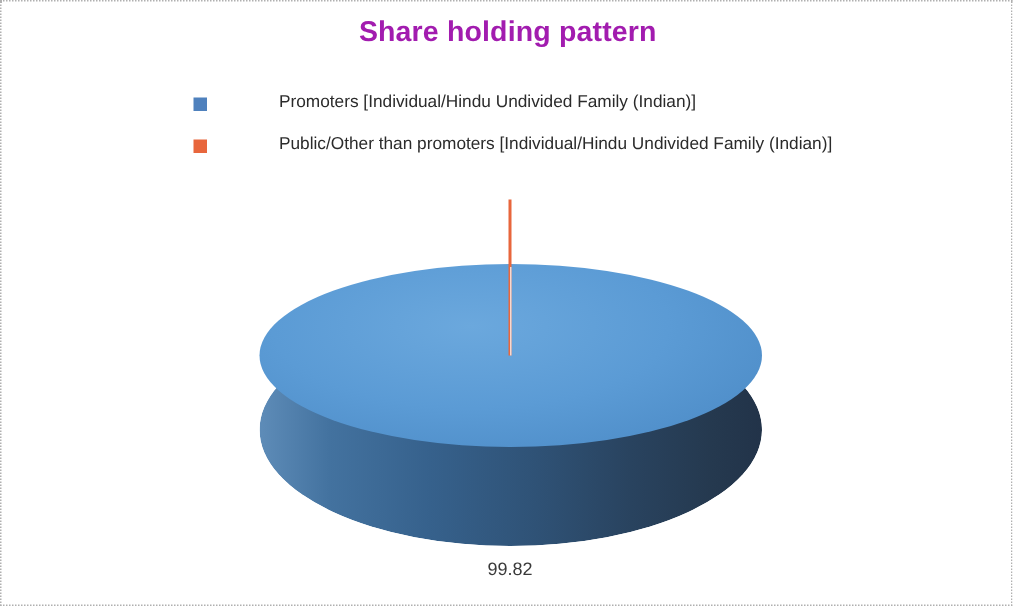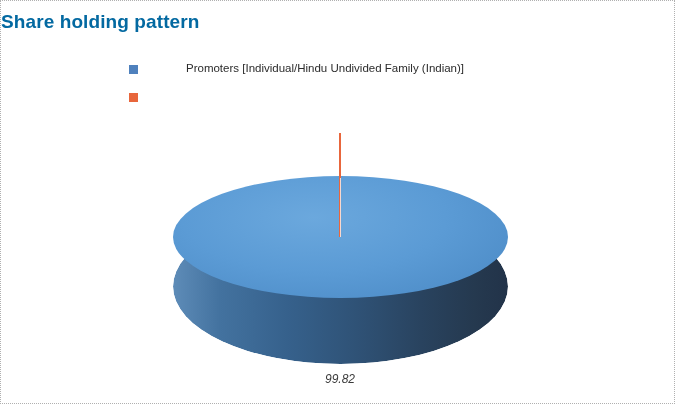--- a/index.html
+++ b/index.html
@@ -17,23 +17,24 @@
     background: #ffffff;
     border: 1px dotted #b0b0b0;
     box-sizing: border-box;
     overflow: hidden;
   }
   #chart-title {
     position: absolute;
     left: 0;
     top: 10px;
     width: 675px;
+    text-align: center;
     font-size: 19px;
     font-weight: bold;
-    color: #0369a1;
+    color: #a21caf;
     letter-spacing: 0.1px;
   }
   #legend {
     position: absolute;
     left: 128px;
     top: 54px;
     width: 470px;
   }
   .legend-row {
     display: flex;
@@ -123,21 +124,20 @@
     width: 2px;
     height: 44px;
     background: #e8663c;
   }
   .data-label {
     position: absolute;
     width: 120px;
     text-align: center;
     font-size: 12px;
     color: #3a3a3a;
-    font-style: italic;
   }
   #label-small {
     left: 279px;
     top: 113px;
   }
   #label-large {
     left: 279px;
     top: 271px;
   }
 </style>
@@ -150,20 +150,21 @@
 
   <div id="legend">
 
     <div class="legend-row">
       <span class="legend-swatch" style="background:#4f81bd;"></span>
       <span class="legend-label">Promoters [Individual/Hindu Undivided Family (Indian)]</span>
     </div>
 
     <div class="legend-row">
       <span class="legend-swatch" style="background:#e8663c;"></span>
+      <span class="legend-label">Public/Other than promoters [Individual/Hindu Undivided Family (Indian)]</span>
     </div>
 
   </div>
 
   <div id="plot-area">
 
     <div id="label-small" class="data-label">0.18</div>
 
     <div id="leader-line"></div>
 

